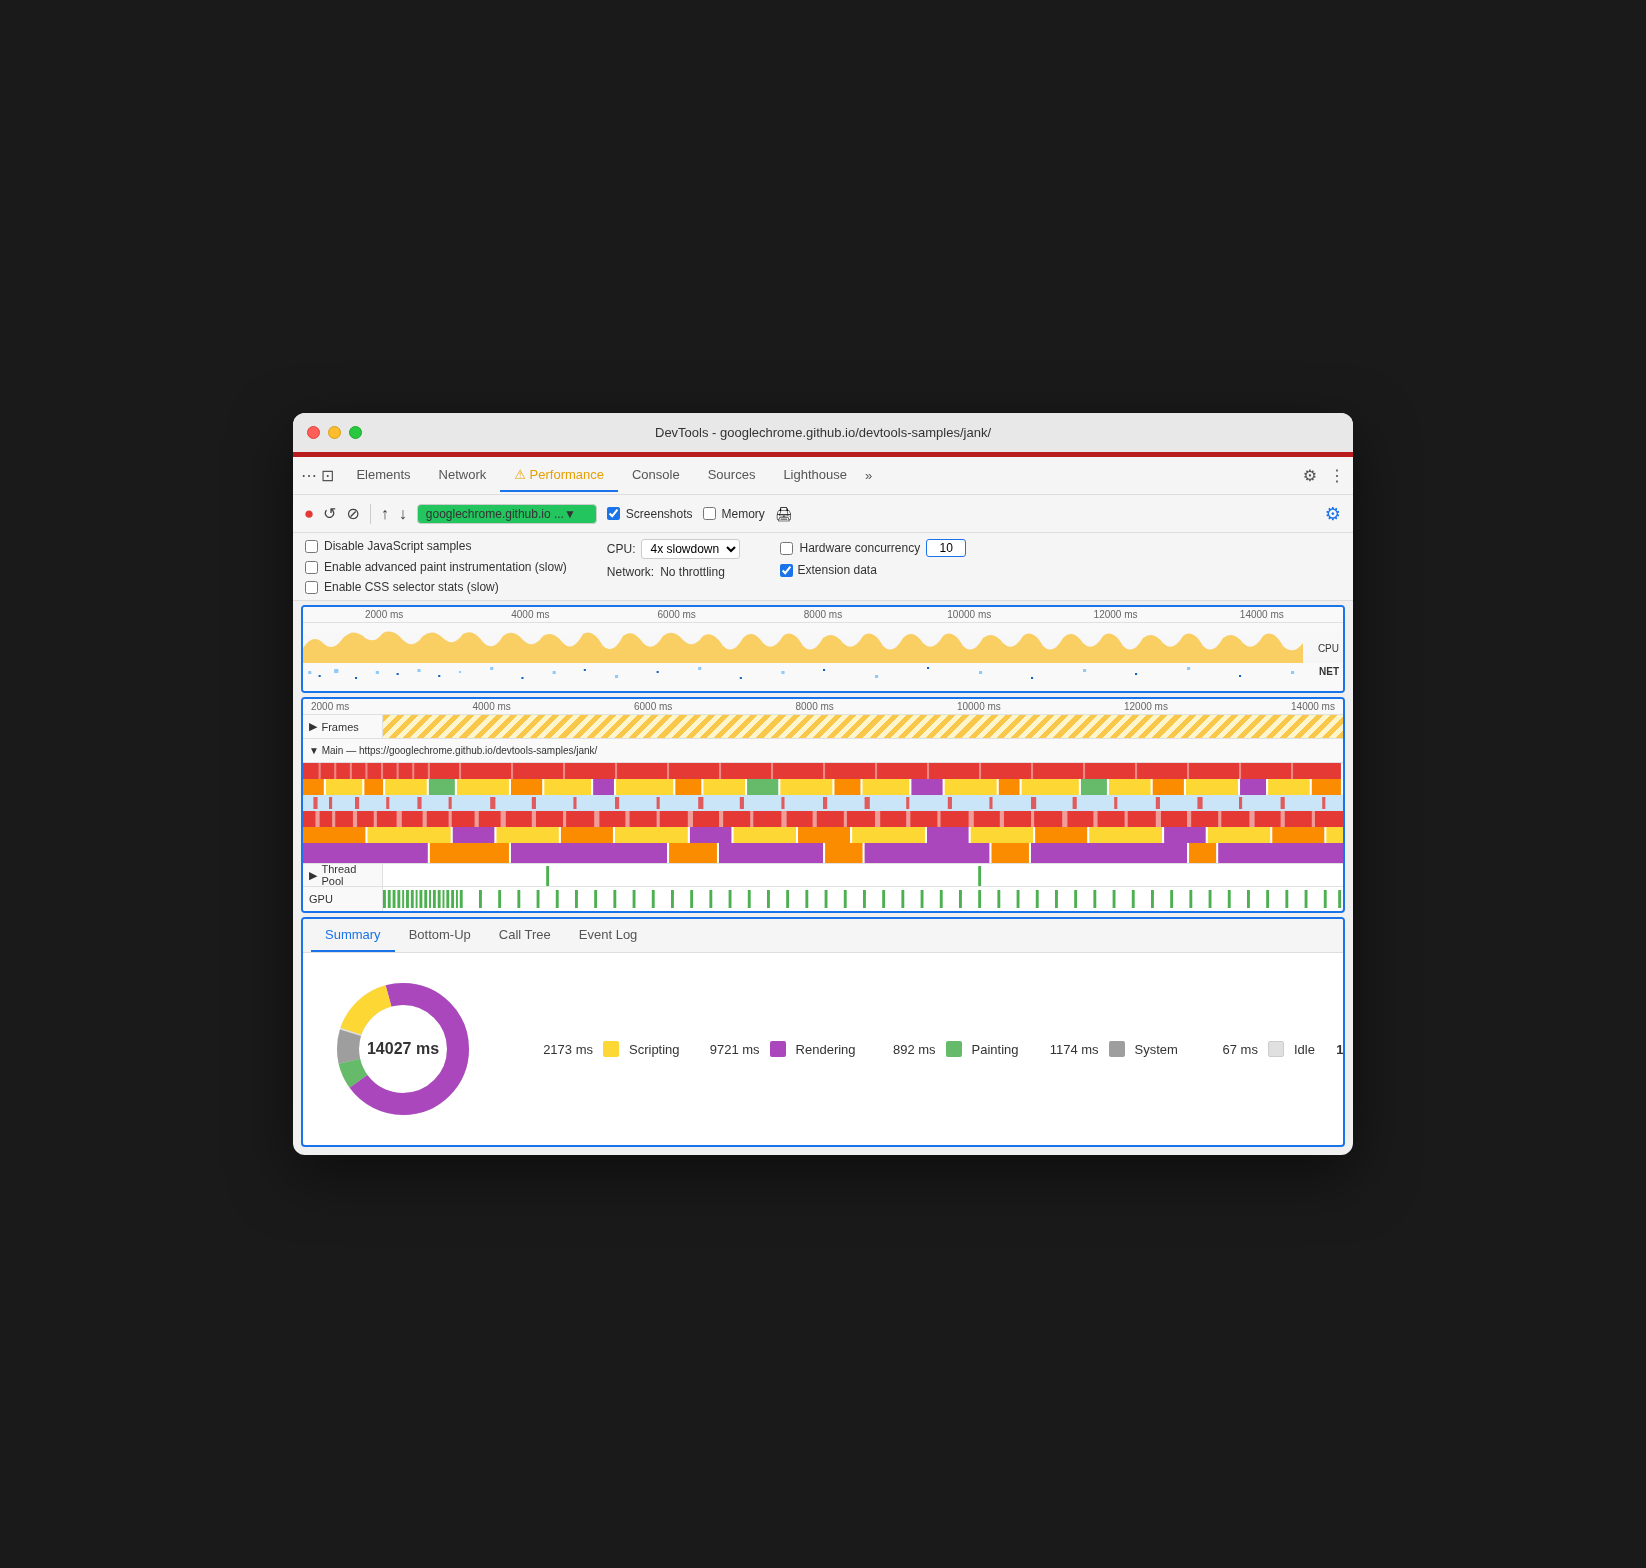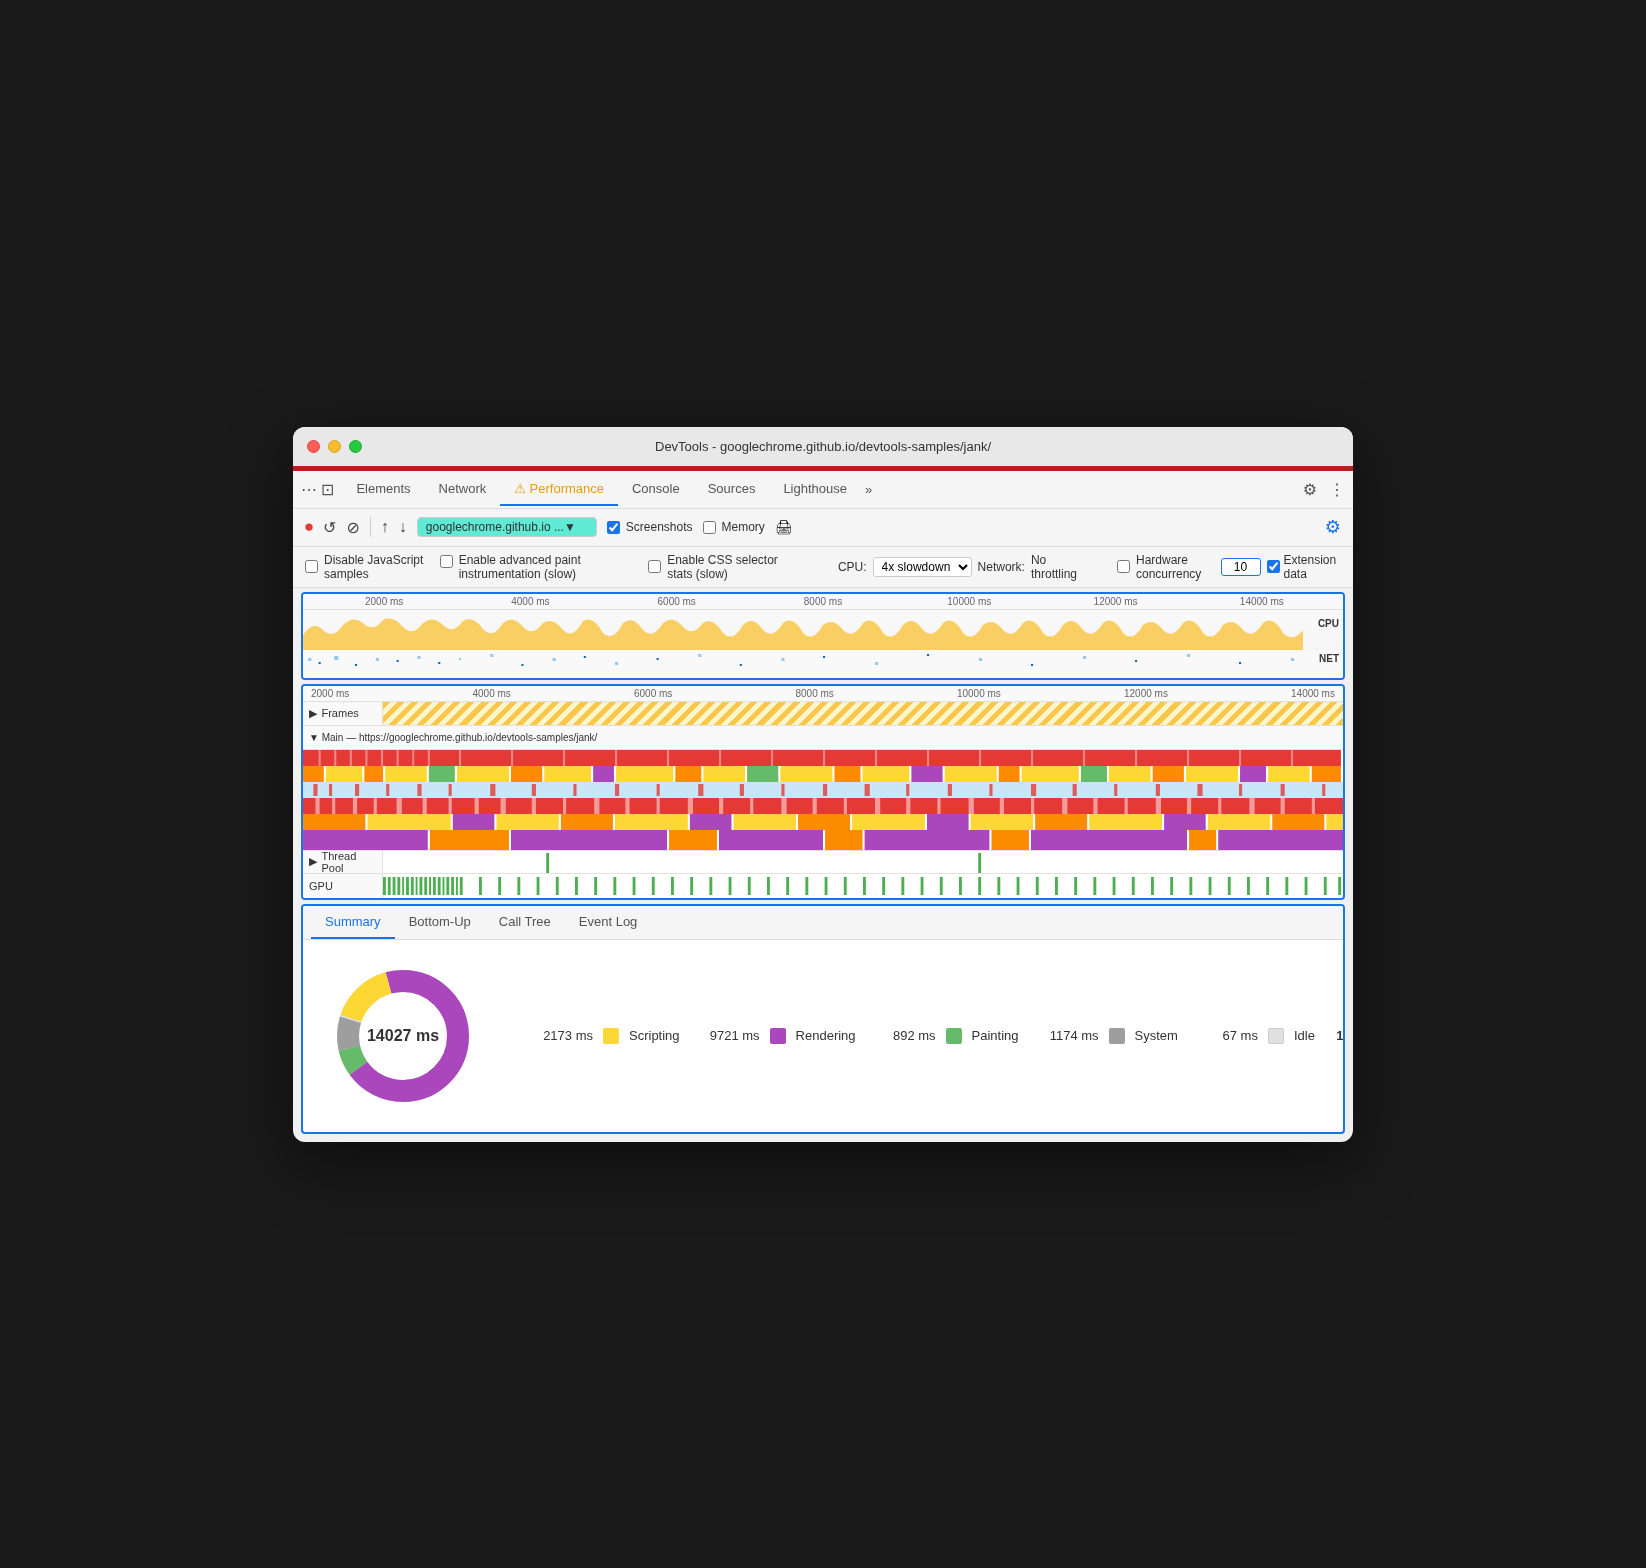--- a/index.html
+++ b/index.html
@@ -102,21 +102,21 @@
       cursor: pointer;
     }
     .toolbar-sep {
       width: 1px;
       height: 20px;
       background: #ccc;
     }
     .url-bar {
       display: flex;
       align-items: center;
-      background: #5eead4;
+      background: #22c55e;
       border: 1px solid #ccc;
       border-radius: 4px;
       padding: 2px 8px;
       font-size: 12px;
       color: #333;
       min-width: 180px;
     }
     .toolbar-checkbox-group {
       display: flex;
       align-items: center;
@@ -141,21 +141,21 @@
       border-bottom: 1px solid #ddd;
       display: flex;
       align-items: flex-start;
       padding: 6px 12px;
       gap: 40px;
       font-size: 12px;
       color: #333;
     }
     .options-col {
       display: flex;
-      flex-direction: row;
+      flex-direction: column;
       gap: 6px;
     }
     .option-item {
       display: flex;
       align-items: center;
       gap: 6px;
     }
     .option-item input[type="checkbox"] { accent-color: #1a73e8; }
     .cpu-select {
       background: #fff;
@@ -201,23 +201,23 @@
     }
     .cpu-chart {
       height: 40px;
       background: linear-gradient(to bottom, #f9f9f9, #f5f5f5);
       position: relative;
       overflow: hidden;
     }
     .cpu-label {
       position: absolute;
       right: 4px;
-      top: 8px;
+      top: 20px;
       font-size: 10px;
-      font-weight: 700;
+      font-weight: 400;
       color: #333;
     }
     .cpu-wave {
       position: absolute;
       bottom: 0;
       left: 0;
       right: 0;
       height: 35px;
     }
     .net-chart {

